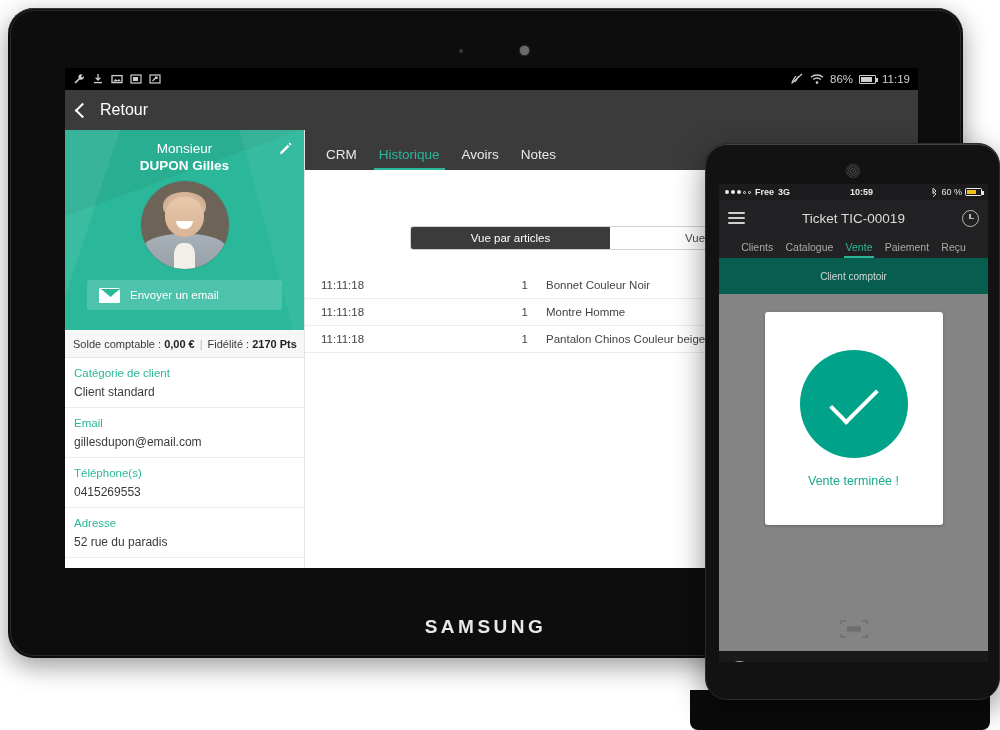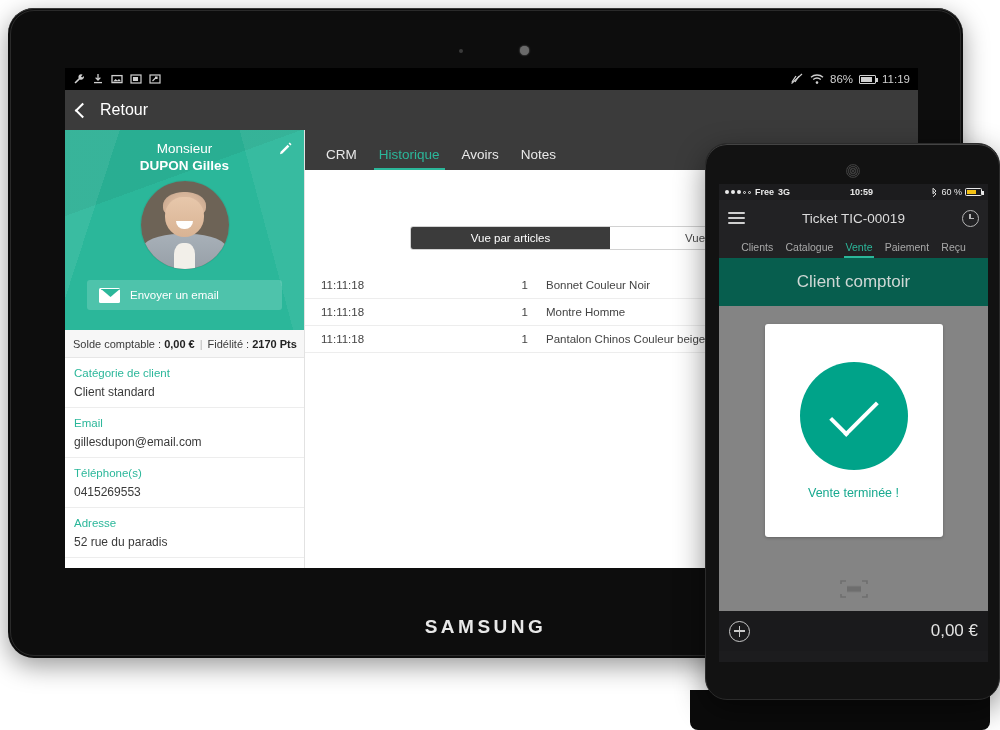--- a/index.html
+++ b/index.html
@@ -234,25 +234,25 @@
   .clock-ico::after{content:"";position:absolute;left:7px;top:7px;width:4px;height:1.5px;background:#b6b6b6;}
 
   .ph-tabs {
     height: 22px; background: #222224; display: flex; align-items: center;
     justify-content: space-around; padding: 0 16px; font-size: 10.5px; color: #a9a9a9;
   }
   .ph-tab.active { color: #2bb79a; position: relative;}
   .ph-tab.active::after{content:"";position:absolute;left:-2px;right:-2px;bottom:-5px;height:2px;background:#2bb79a;}
 
   .ph-client {
-    height: 48px; background: #075e4e; color: #cfd8d5;
-    display: flex; align-items: center; justify-content: center; font-size: 17px;
+    height: 36px; background: #075e4e; color: #cfd8d5;
+    display: flex; align-items: center; justify-content: center; font-size: 10px;
   }
   .ph-main {
-    height: 305px; background: #848484; position: relative;
+    height: 357px; background: #848484; position: relative;
     display: flex; align-items: flex-start; justify-content: center; padding-top: 18px;
   }
   .succ-card {
     width: 178px; height: 213px; background: #fff; border-radius: 3px;
     box-shadow: 0 1px 3px rgba(0,0,0,.25);
     display: flex; flex-direction: column; align-items: center; justify-content: center; gap: 16px;
   }
   .succ-circle {
     width: 108px; height: 108px; border-radius: 50%; background: #00a389;
     display: flex; align-items: center; justify-content: center;

